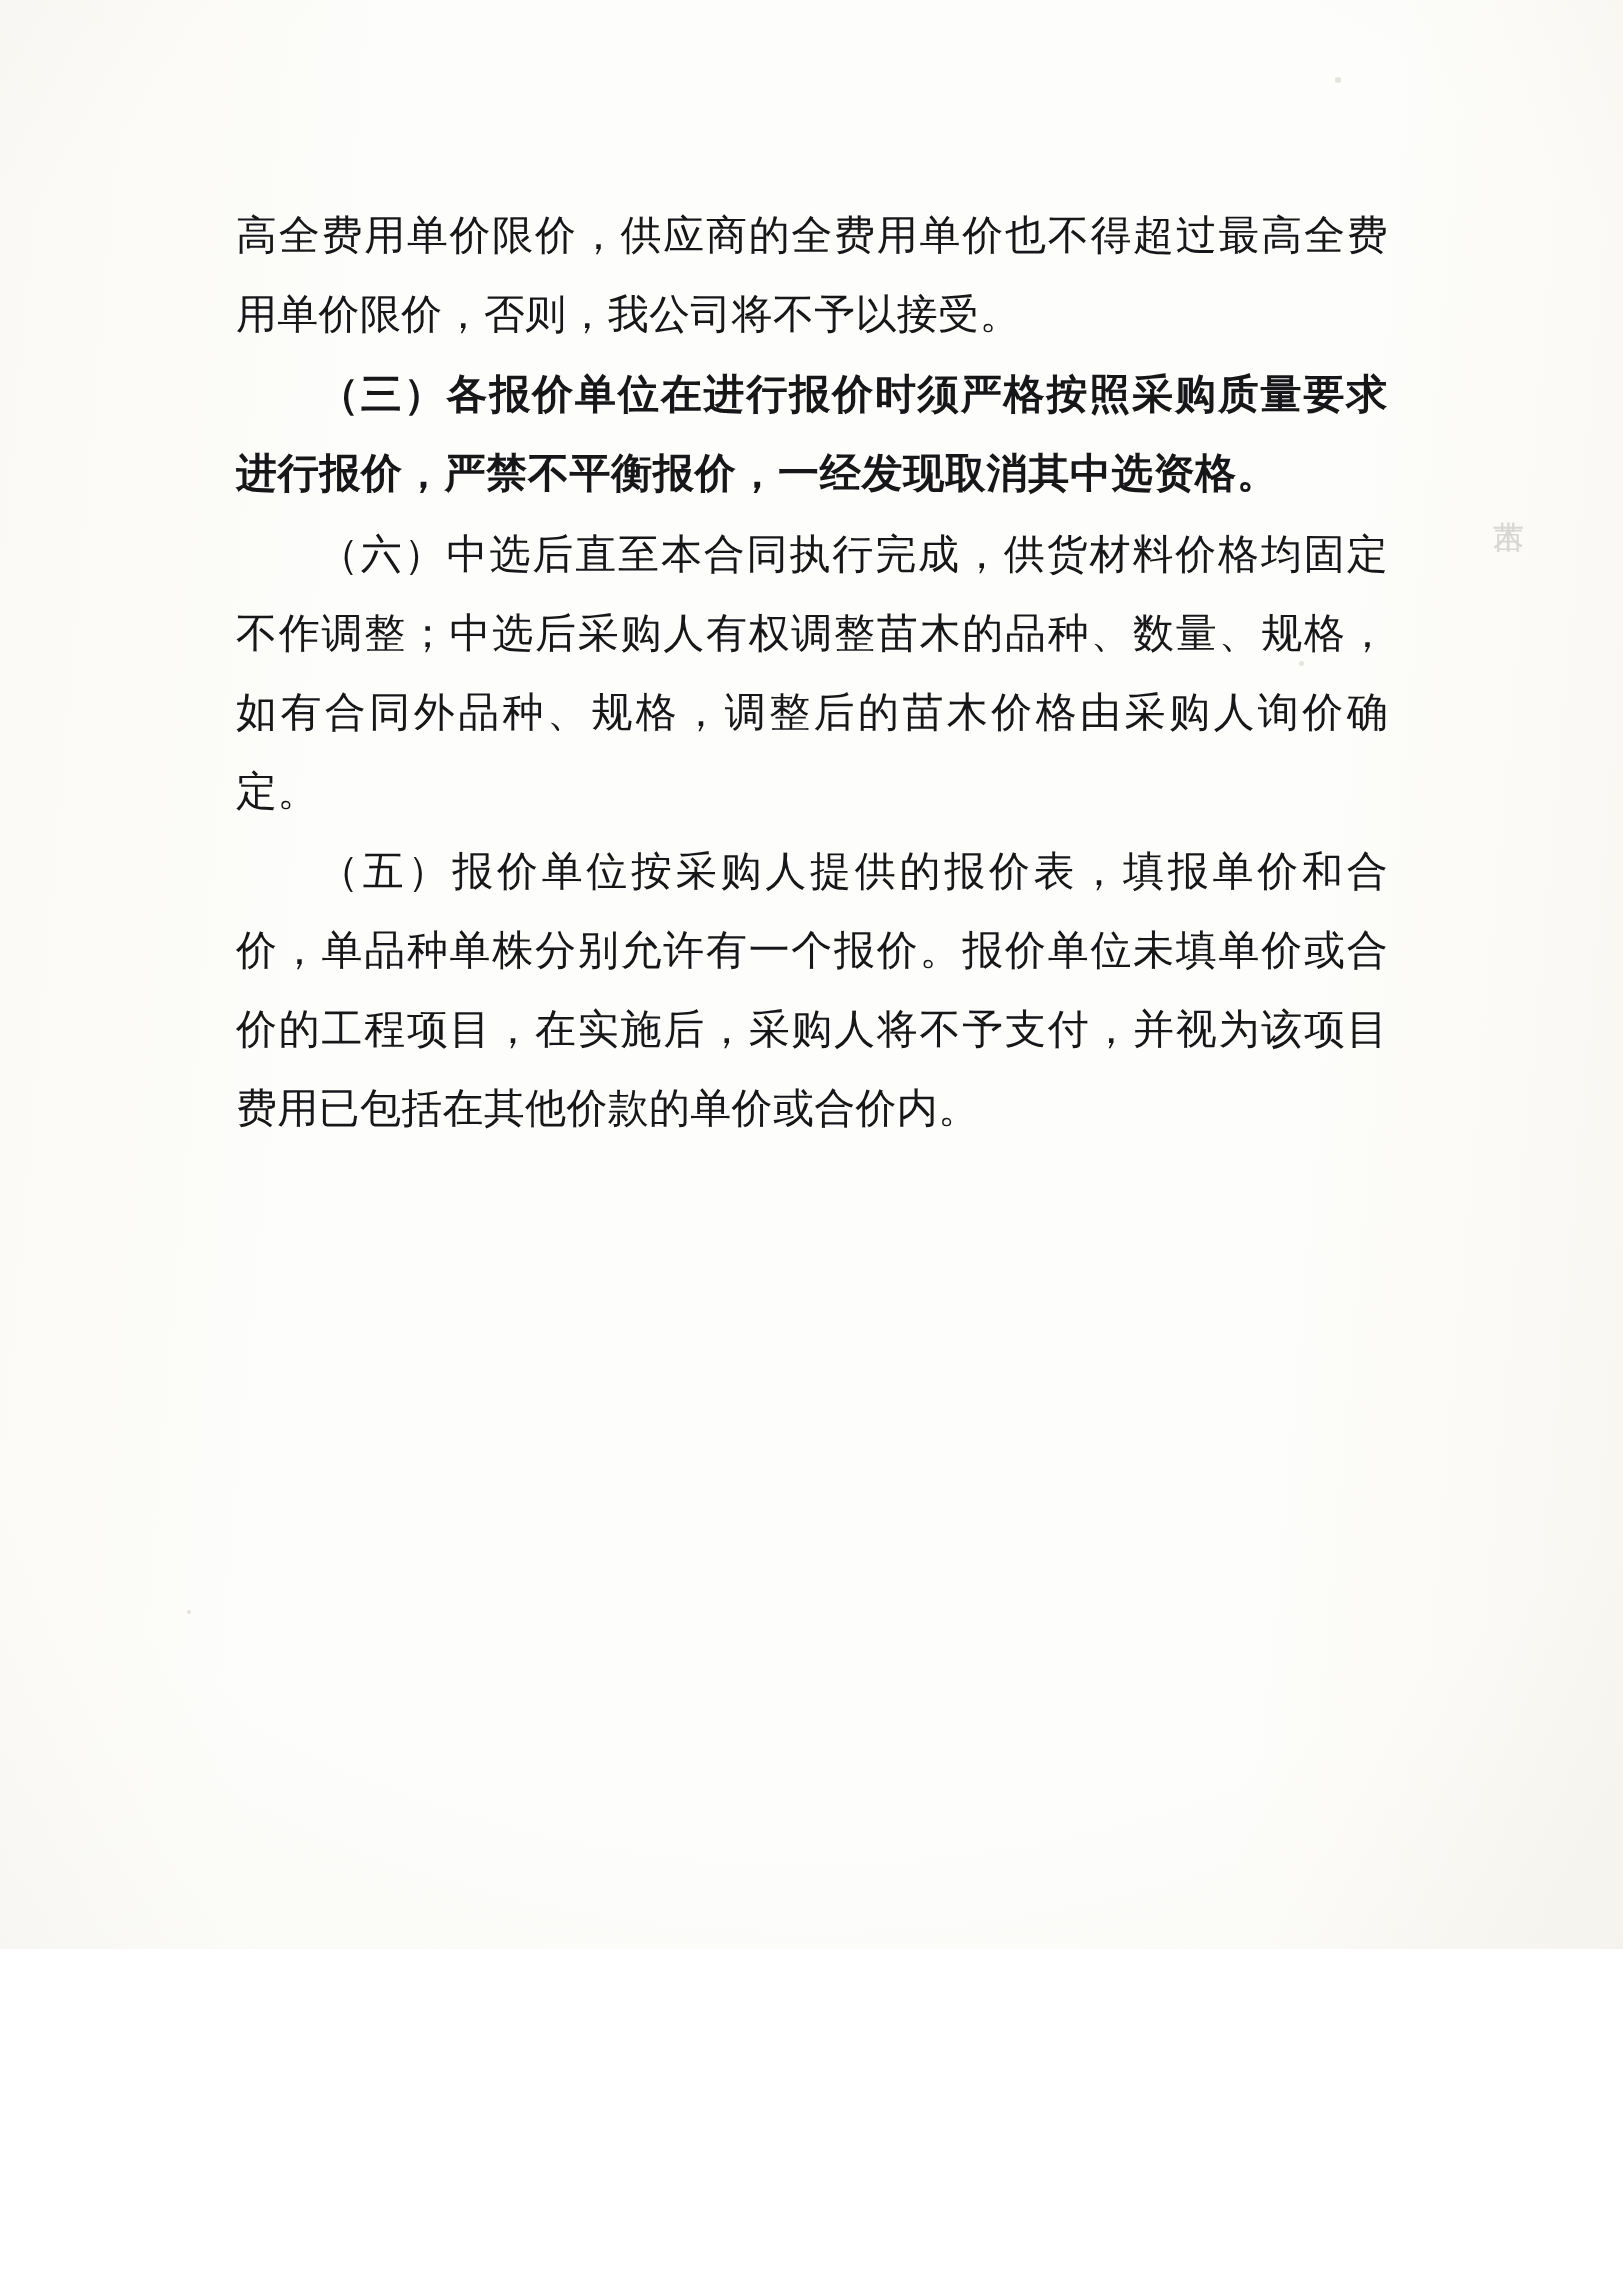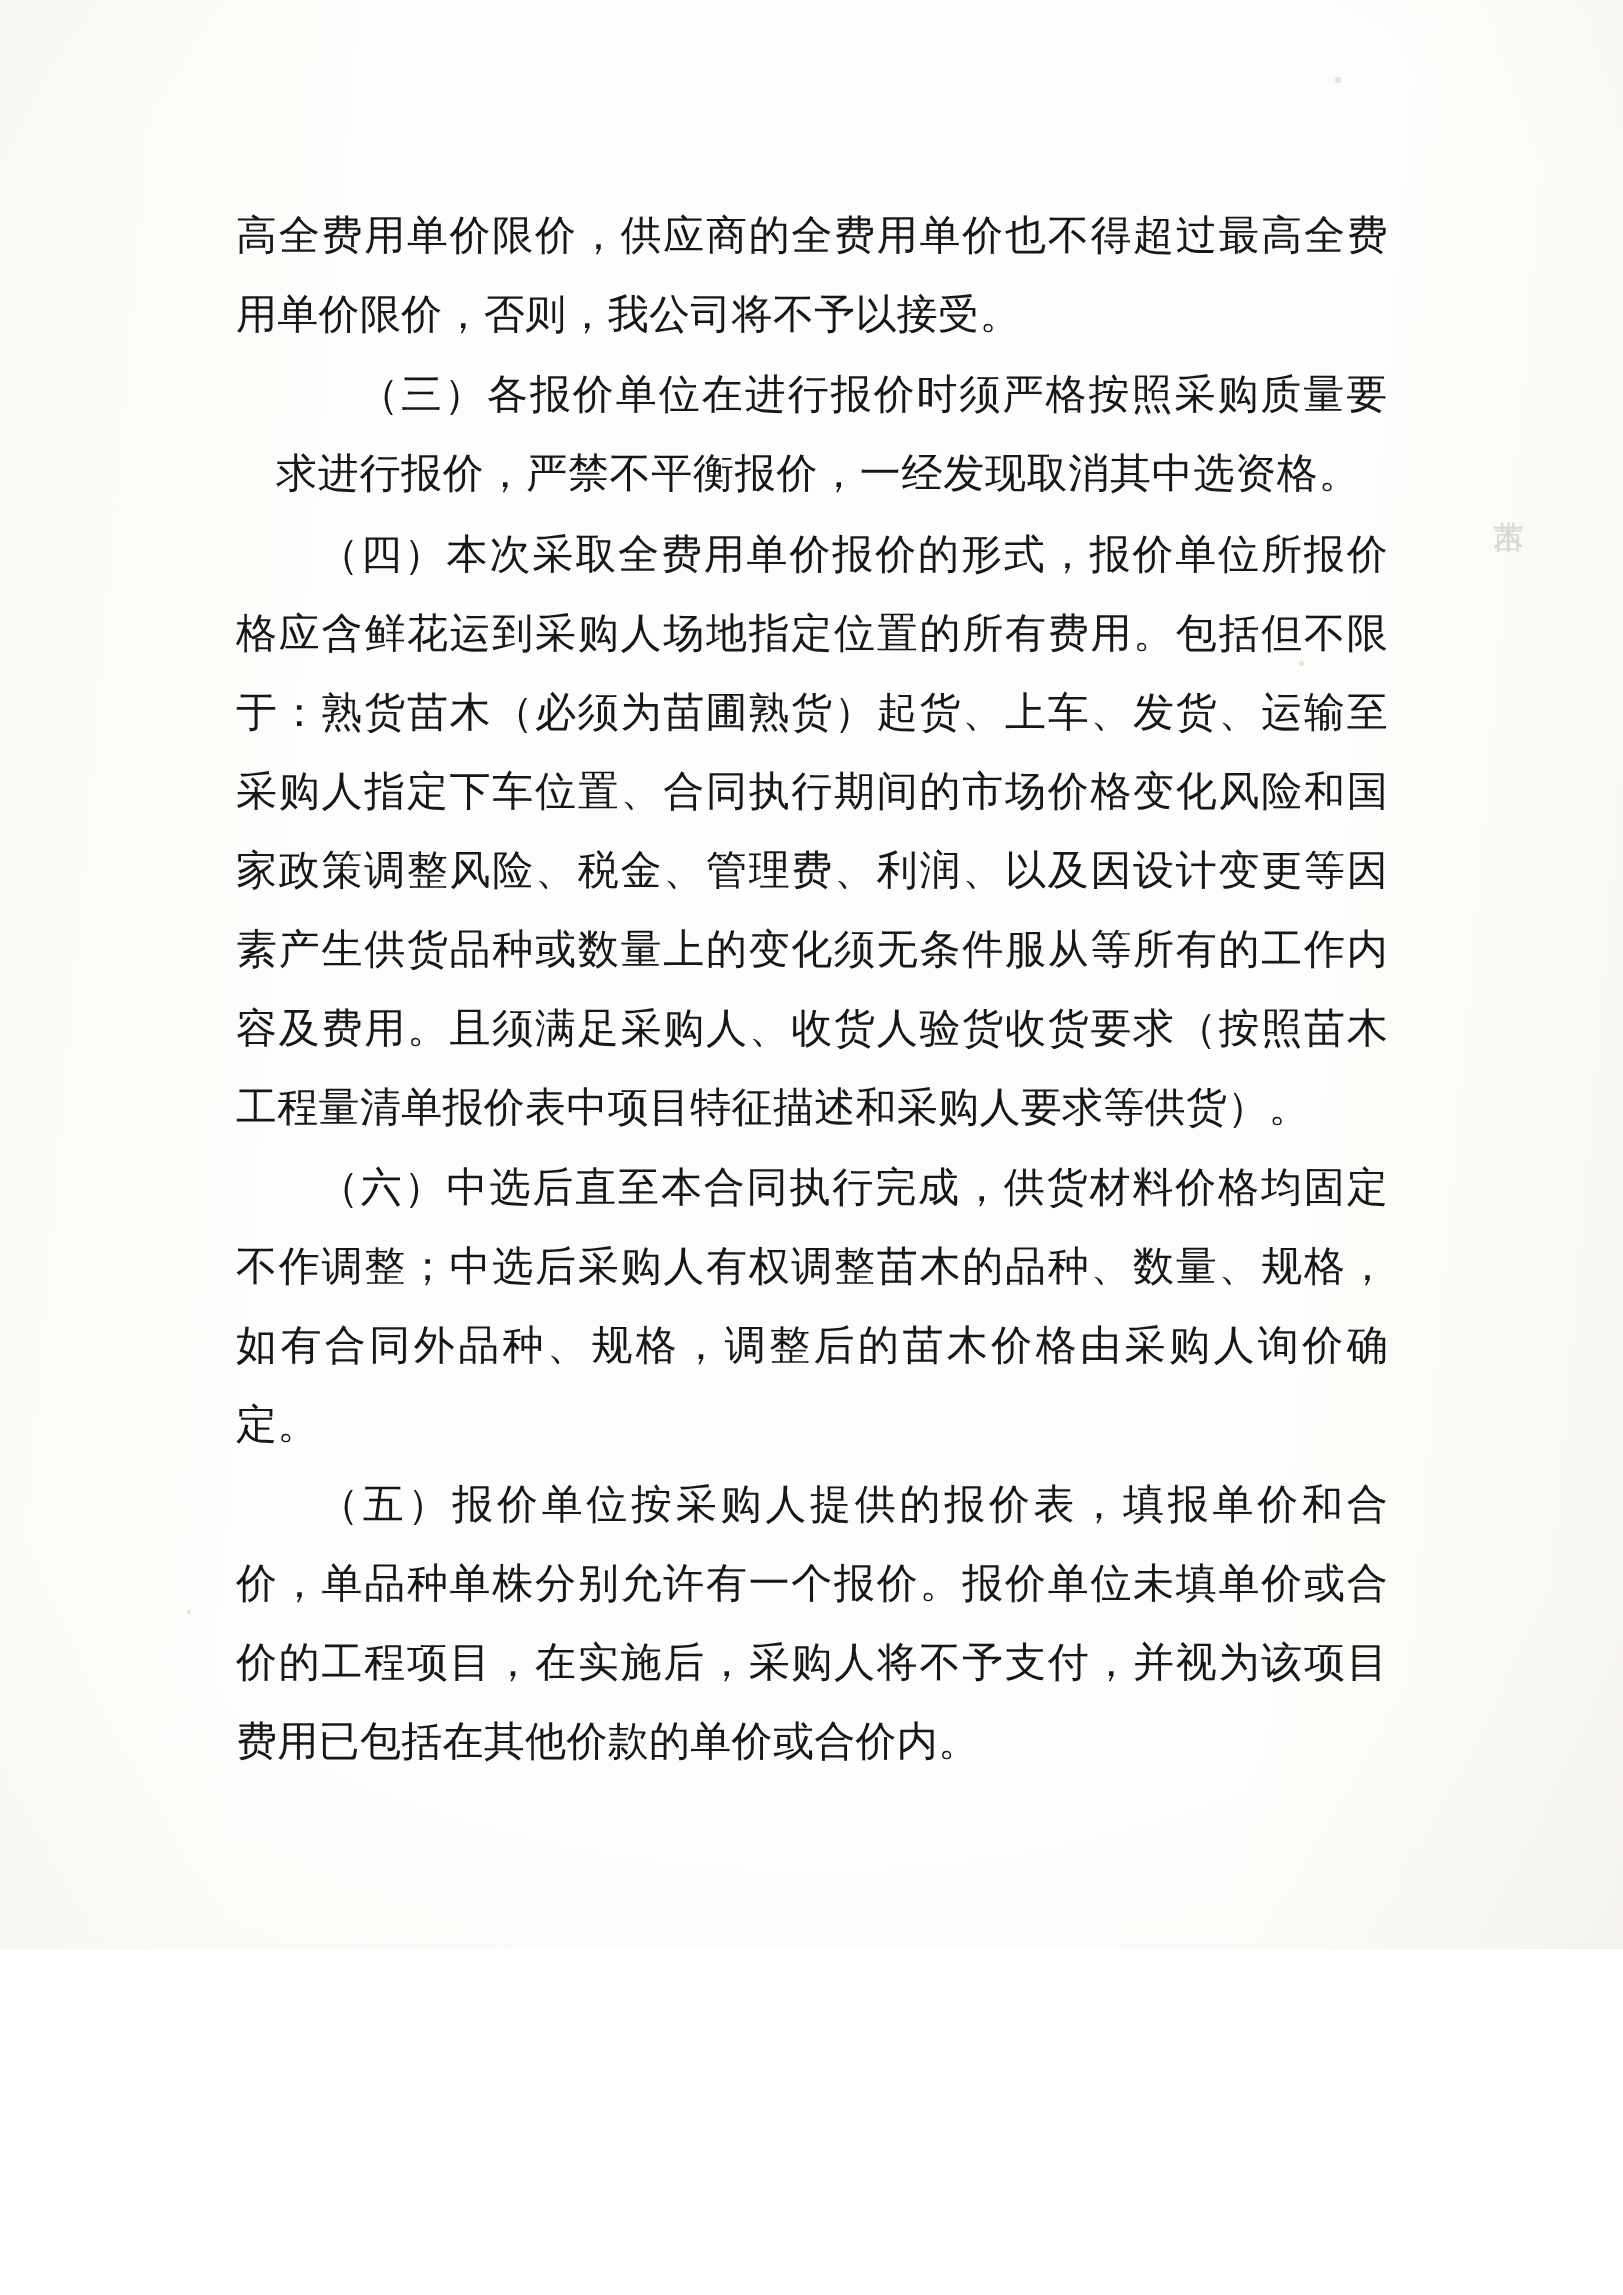--- a/index.html
+++ b/index.html
@@ -38,23 +38,22 @@
     text-align: justify;
     text-justify: inter-ideograph;
     margin: 0 0 1.3px 0;
     text-indent: 0;
     word-break: break-all;
   }
   .para.indent {
     text-indent: 82px;
   }
   .para.bold {
-    font-weight: 400;
+    font-weight: 700;
     letter-spacing: 0.7px;
-    margin-left: 40px;
   }
   .footer {
     position: absolute;
     left: 0;
     right: 0;
     top: 2153px;
     text-align: center;
     font-size: 27.5px;
     letter-spacing: 3.9px;
     font-weight: 700;
@@ -99,21 +98,20 @@
   <div class="speck" style="left:1299px; top:661px; width:4.6px; height:4.6px;"></div>
   <div class="speck" style="left:187px; top:1610px; width:3.9px; height:3.9px;"></div>
 
   <div class="margin-mark">
     <span>苗木</span>
   </div>
 
   <div class="content">
     <p class="para">高全费用单价限价，供应商的全费用单价也不得超过最高全费用单价限价，否则，我公司将不予以接受。</p>
     <p class="para indent bold">（三）各报价单位在进行报价时须严格按照采购质量要求进行报价，严禁不平衡报价，一经发现取消其中选资格。</p>
-    <p class="para indent">（四）本次采取全费用单价报价的形式，报价单位所报价格应含鲜花运到采购人场地指定位置的所有费用。包括但不限于：熟货苗木（必须为苗圃熟货）起货、上车、发货、运输至采购人指定下车位置、合同执行期间的市场价格变化风险和国家政策调整风险、税金、管理费、利润、以及因设计变更等因素产生供货品种或数量上的变化须无条件服从等所有的工作内容及费用。且须满足采购人、收货人验货收货要求（按照苗木工程量清单报价表中项目特征描述和采购人要求等供货）。</p>
     <p class="para indent">（六）中选后直至本合同执行完成，供货材料价格均固定不作调整；中选后采购人有权调整苗木的品种、数量、规格，如有合同外品种、规格，调整后的苗木价格由采购人询价确定。</p>
     <p class="para indent">（五）报价单位按采购人提供的报价表，填报单价和合价，单品种单株分别允许有一个报价。报价单位未填单价或合价的工程项目，在实施后，采购人将不予支付，并视为该项目费用已包括在其他价款的单价或合价内。</p>
   </div>
 
   <div class="footer">第 3 页 共 9 页</div>
 
 </div>
 
 
 </body></html>

